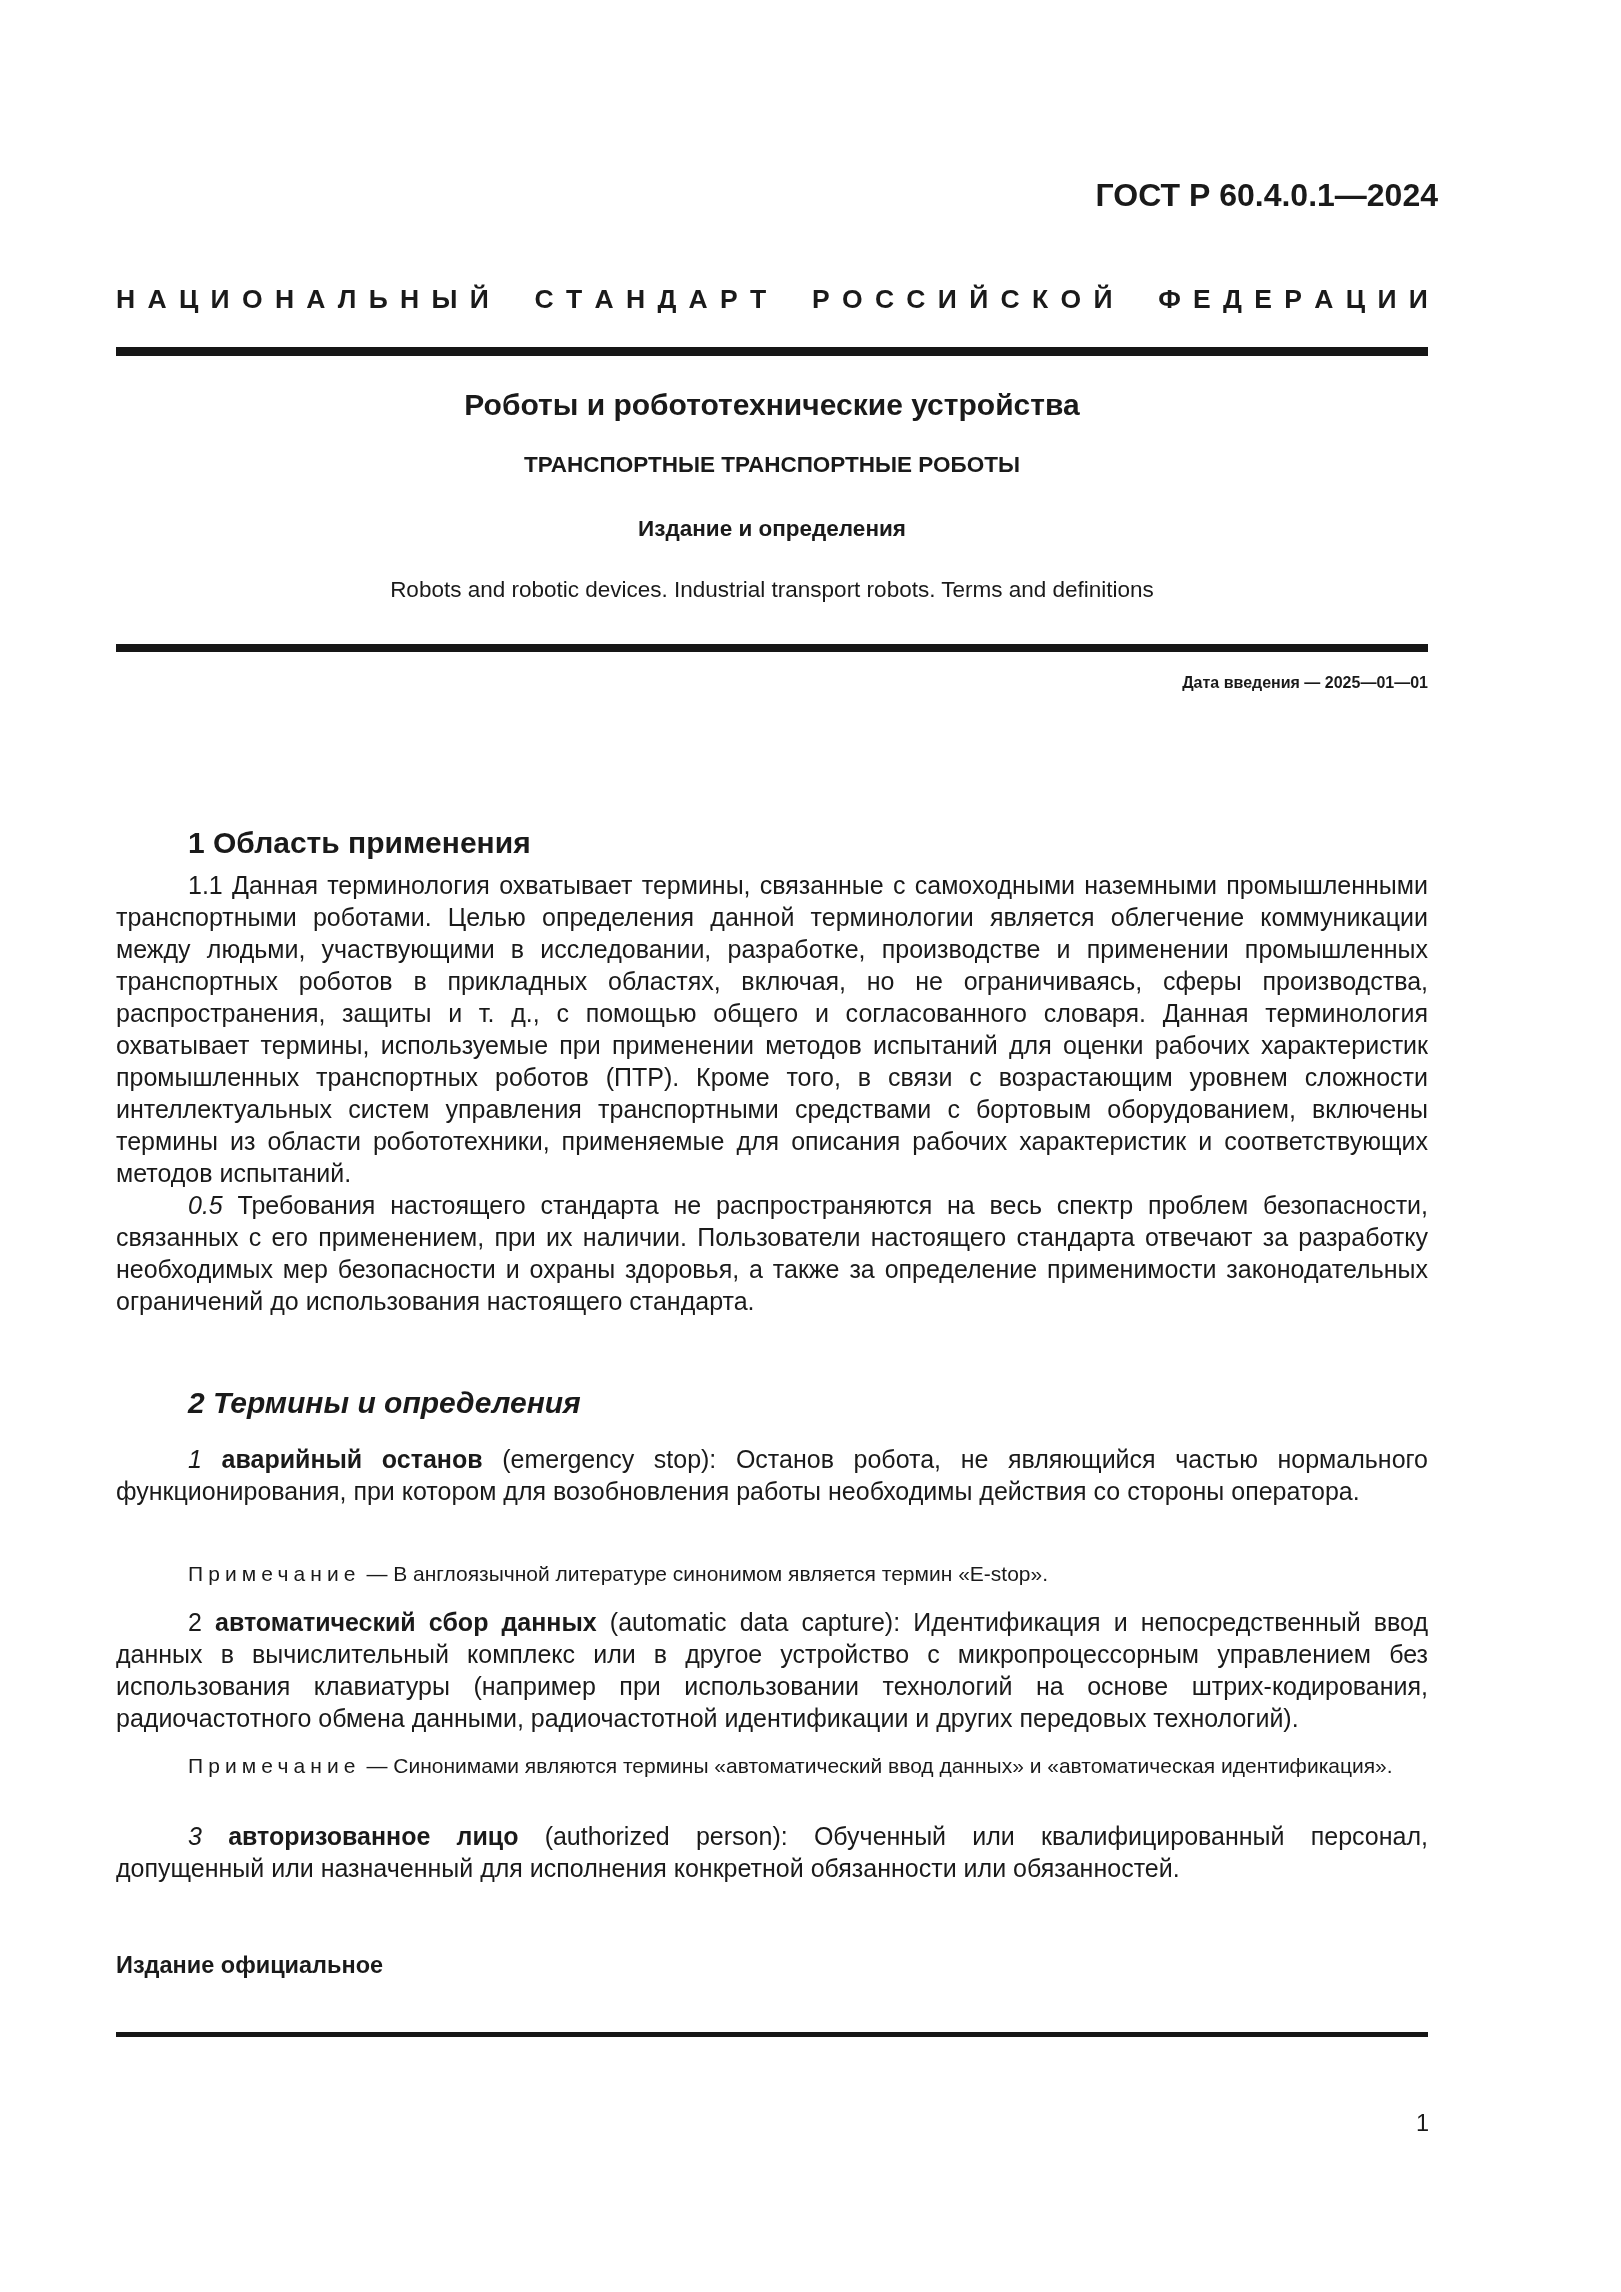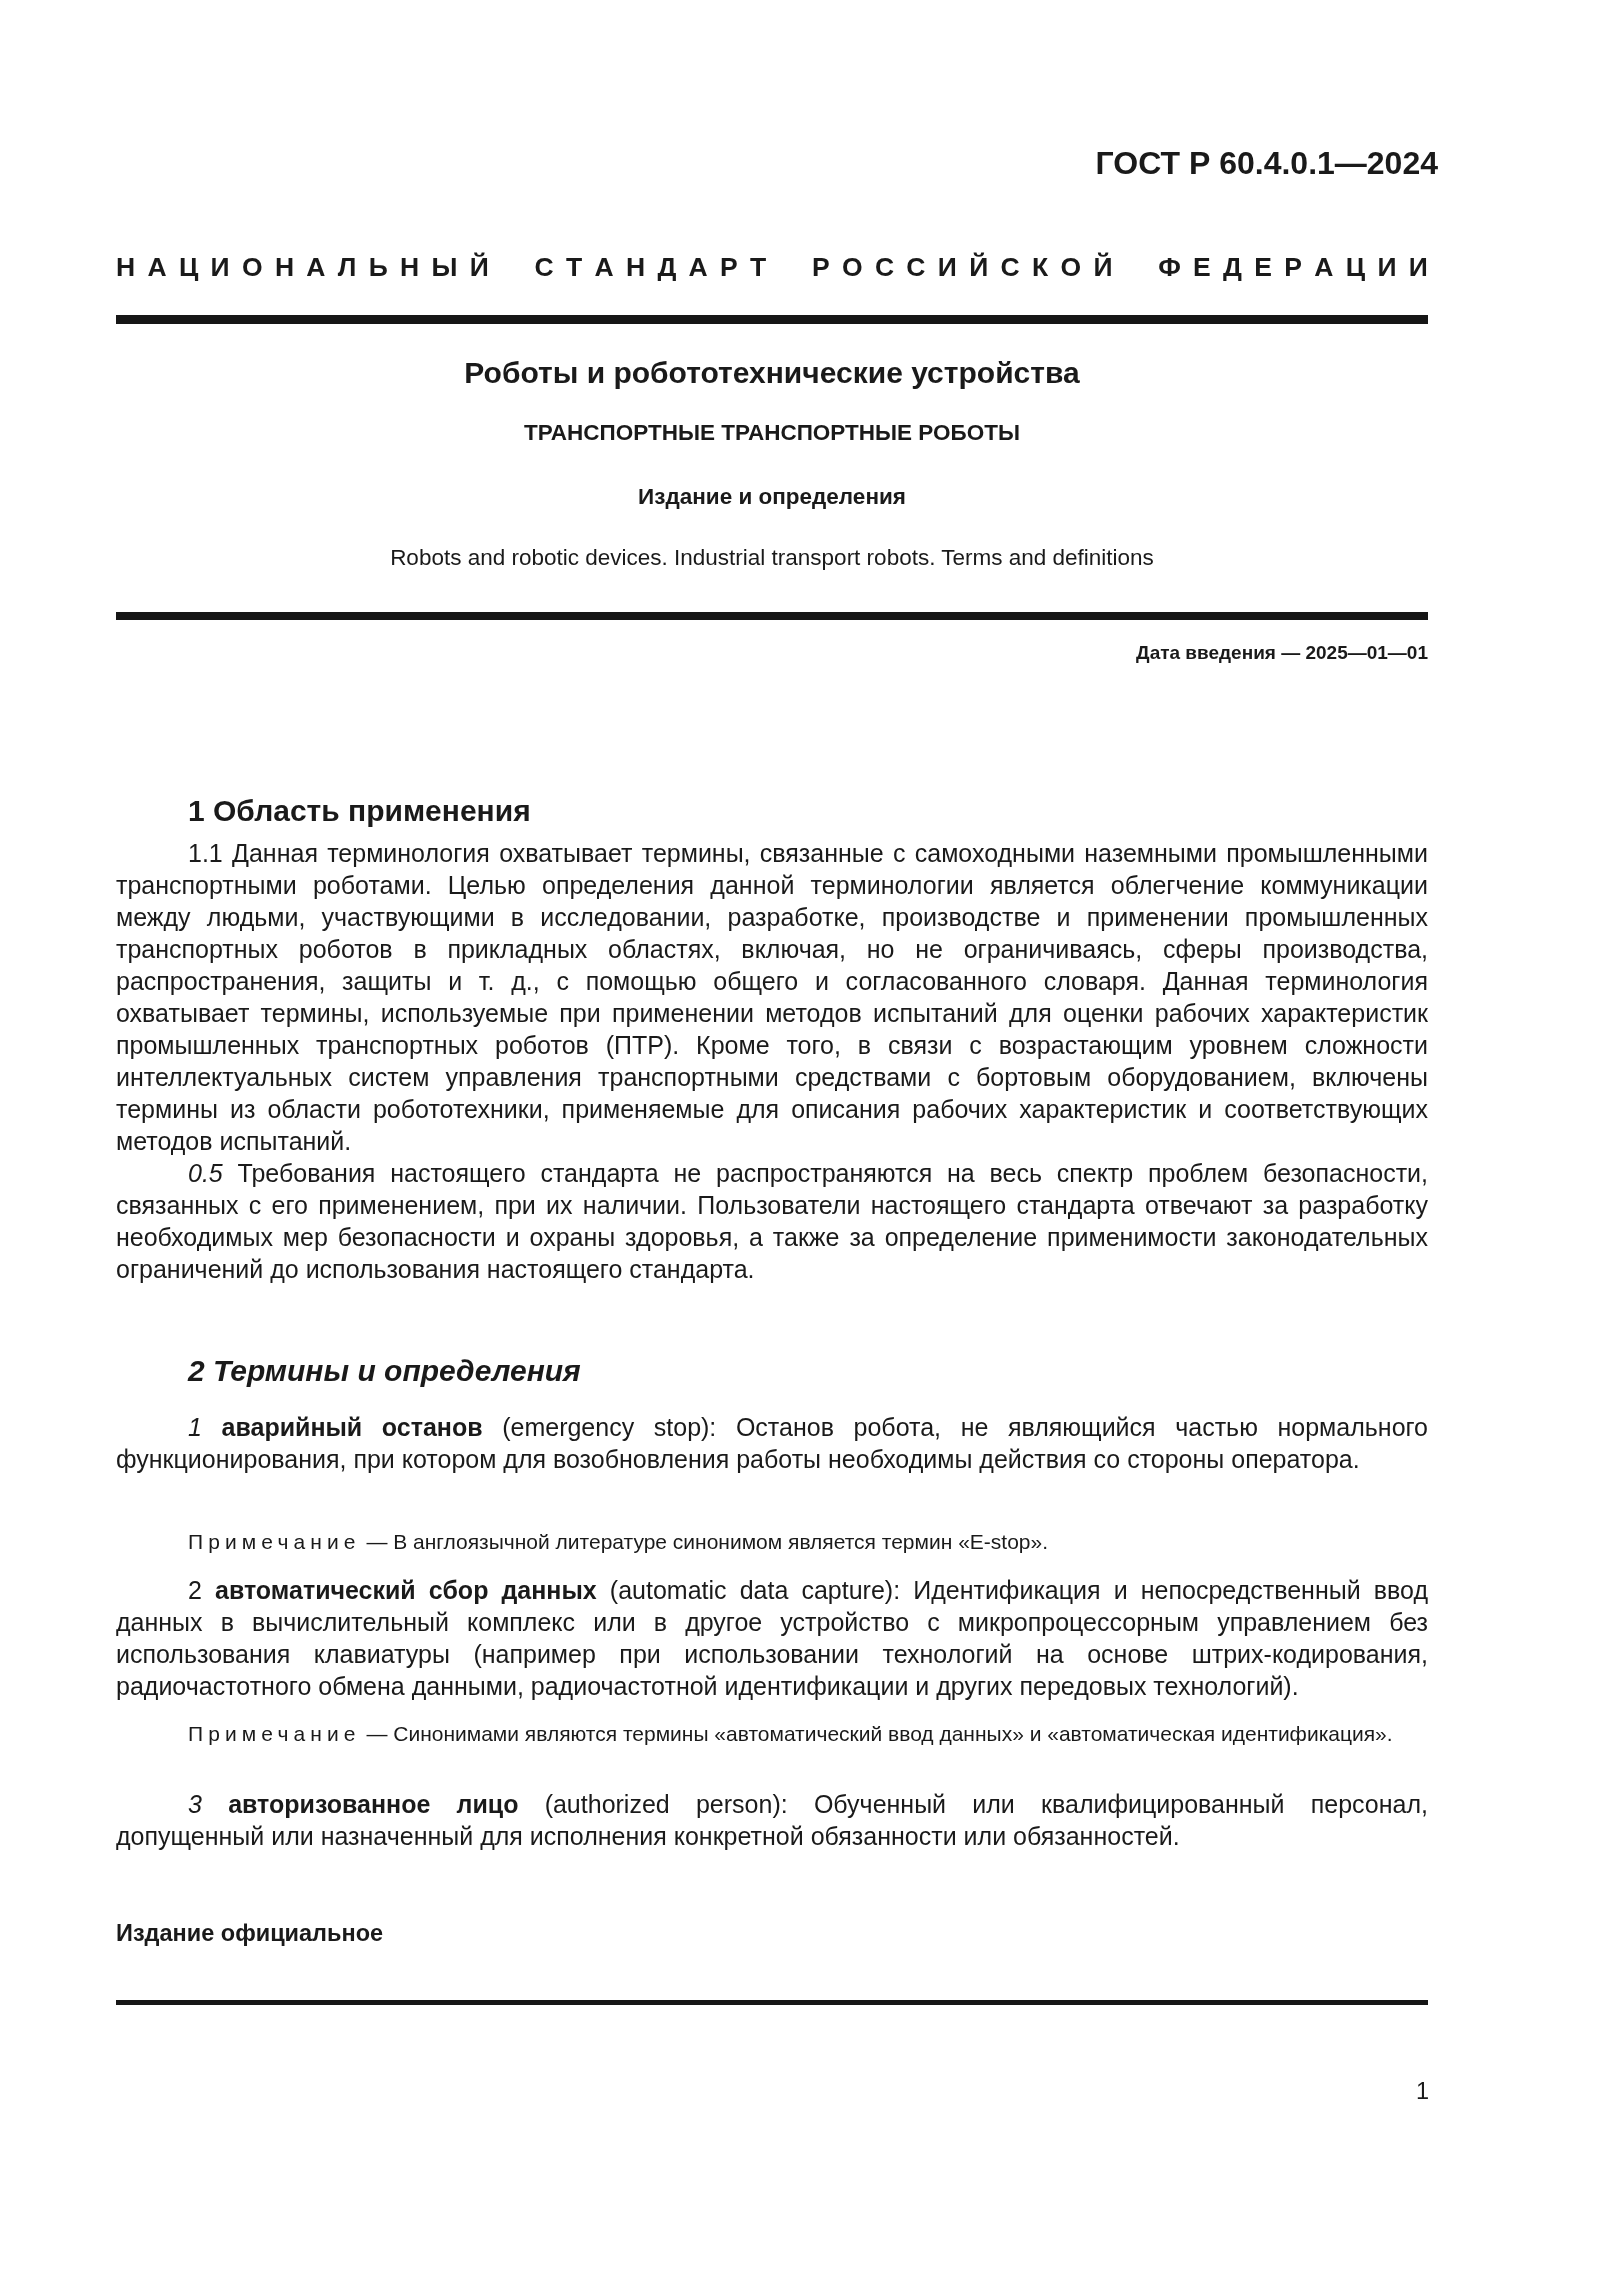--- a/index.html
+++ b/index.html
@@ -1,38 +1,38 @@
 <!DOCTYPE html>
 <html><head>
   <meta charset="utf-8">
   <style>
     html, body { margin: 0; padding: 0; background: #ffffff; }
     body {
       width: 1621px; height: 2293px; position: relative; overflow: hidden;
       font-family: "Liberation Sans", sans-serif; color: #1a1a1a;
     }
-    .abs { position: absolute; }
+    .abs { position: absolute; margin-top: 32px; }
     .doc-code {
       right: 183px; top: 145px; font-size: 32px; font-weight: bold; letter-spacing: 0px;
     }
     .national {
       left: 116px; width: 1312px; top: 252px; font-size: 26.5px; font-weight: bold;
       text-align: justify; text-align-last: justify; letter-spacing: 0px; word-spacing: 13.7px;
     }
     .national span.ch { display: inline-block; }
     .rule { left: 116px; width: 1312px; background: #161616; }
     .rule.r1 { top: 315px; height: 8.8px; }
     .rule.r2 { top: 612px; height: 7.8px; }
     .rule.r3 { top: 2000px; height: 4.9px; }
     .center { left: 116px; width: 1312px; text-align: center; }
     .t1 { top: 356px; font-size: 30px; font-weight: bold; }
     .t2 { top: 420px; font-size: 22.5px; font-weight: bold; }
     .t3 { top: 484px; font-size: 22.5px; font-weight: bold; }
     .t4 { top: 545px; font-size: 22.5px; }
-    .intro-date { right: 193px; top: 642px; font-size: 19px; font-weight: bold; }
+    .intro-date { right: 193px; top: 642px; font-size: 16px; font-weight: bold; }
 
     .body {
       left: 116px; width: 1312px; font-size: 25px; line-height: 32px;
       text-align: justify;
     }
     .body p { margin: 0; text-indent: 72px; }
     .h1 { font-size: 30px; font-weight: bold; margin: 0 0 0 72px; line-height: 39px; }
     .h1.it { font-style: italic; }
     .note { margin: 0; text-indent: 72px; font-size: 21px; line-height: 29px; }
     .note .label { letter-spacing: 5.1px; }

